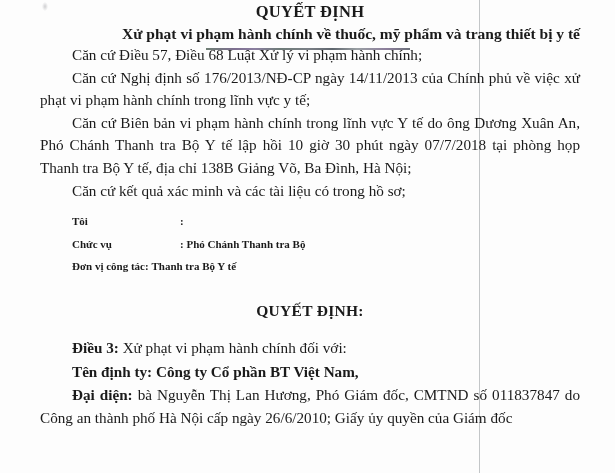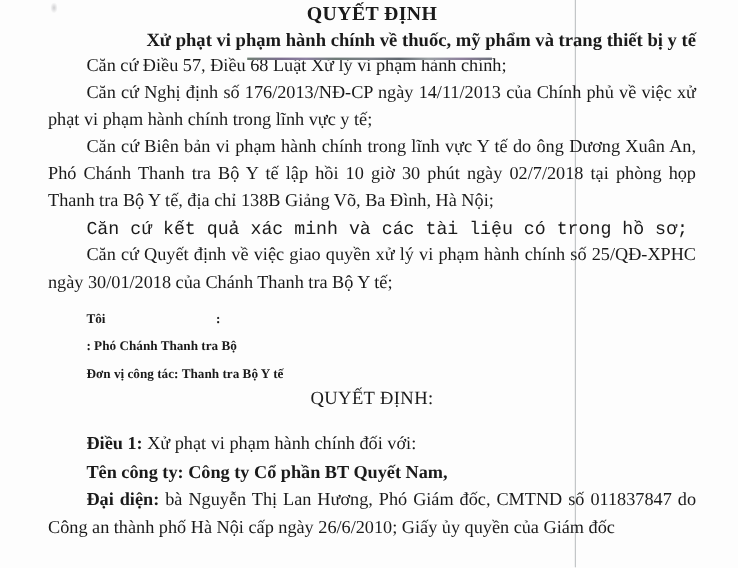--- a/index.html
+++ b/index.html
@@ -89,21 +89,21 @@
     margin: 0;
     font-size: 15.2px;
     line-height: 22.6px;
     text-align: justify;
     text-indent: 32px;
     text-justify: inter-word;
   }
   .block-1 { margin-top: 26px; }
   .block-2 { margin-top: 2px; }
   .block-3 { margin-top: 7px; }
-  .block-4 { margin-top: 7px; font-family: Liberation Mono, monospace; }
+  .block-4 { margin-top: 7px; }
   .block-5 { margin-top: 2px; }
 
   .info-block {
     margin-top: 8px;
     font-weight: bold;
     font-size: 11px;
     line-height: 22.6px;
     padding-left: 32px;
   }
   .info-row {
@@ -112,24 +112,24 @@
   }
   .info-label {
     display: inline-block;
     min-width: 108px;
   }
   .info-label.wide {
     min-width: 0;
   }
   .decide-heading {
     text-align: center;
-    font-weight: normal;
+    font-weight: bold;
     font-size: 15.5px;
     letter-spacing: 0.3px;
-    margin-top: 0;
+    margin-top: 23px;
     line-height: 20px;
   }
   .article {
     margin-top: 16px;
     font-size: 15.2px;
     line-height: 22.6px;
     text-indent: 32px;
   }
   .article b { font-weight: bold; }
   .company-line {
@@ -163,46 +163,46 @@
 
     <div class="subtitle-wrap">
       <span class="subtitle">Xử phạt vi phạm hành chính về thuốc, mỹ phẩm và trang thiết bị y tế</span>
       <div class="subtitle-rule"></div>
     </div>
 
     <p class="para block-1">Căn cứ Điều 57, Điều 68 Luật Xử lý vi phạm hành chính;</p>
 
     <p class="para block-2">Căn cứ Nghị định số 176/2013/NĐ-CP ngày 14/11/2013 của Chính phủ về việc xử phạt vi phạm hành chính trong lĩnh vực y tế;</p>
 
-    <p class="para block-3">Căn cứ Biên bản vi phạm hành chính trong lĩnh vực Y tế do ông Dương Xuân An, Phó Chánh Thanh tra Bộ Y tế lập hồi 10 giờ 30 phút ngày 02/7/2018 tại phòng họp Thanh tra Bộ Y tế, địa chỉ 138B Giảng Võ, Ba Đình, Hà Nội;</p>
+    <p class="para block-3">Căn cứ Biên bản vi phạm hành chính trong lĩnh vực Y tế do ông Dương Xuân An, Phó Chánh Thanh tra Bộ Y tế lập hồi 10 giờ 30 phút ngày 07/7/2018 tại phòng họp Thanh tra Bộ Y tế, địa chỉ 138B Giảng Võ, Ba Đình, Hà Nội;</p>
 
     <p class="para block-4">Căn cứ kết quả xác minh và các tài liệu có trong hồ sơ;</p>
 
-    <p class="para block-5">Căn cứ Quyết định về việc giao quyền xử  lý vi phạm hành chính số 25/QĐ-XPHC ngày 30/01/2018 của Chánh Thanh tra Bộ Y tế;</p>
 
     <div class="info-block">
       <div class="info-row">
         <span class="info-label">Tôi</span>
         <span>: </span>
       </div>
       <div class="info-row">
+        <span class="info-label">Chức vụ</span>
         <span>: </span>
         <span>Phó Chánh Thanh tra Bộ</span>
       </div>
       <div class="info-row">
         <span class="info-label wide">Đơn vị công tác:</span>
         <span> </span>
         <span>Thanh tra Bộ Y tế</span>
       </div>
     </div>
 
     <div class="decide-heading">QUYẾT ĐỊNH:</div>
 
     <div class="article">
-      <b>Điều 1</b><b>: </b><span>Xử phạt vi phạm hành chính đối với:</span>
+      <b>Điều 3</b><b>: </b><span>Xử phạt vi phạm hành chính đối với:</span>
     </div>
 
-    <div class="company-line">Tên công ty: Công ty Cổ phần BT Quyết Nam,</div>
+    <div class="company-line">Tên định ty: Công ty Cổ phần BT Việt Nam,</div>
 
     <p class="rep"><b>Đại diện:</b><span> bà Nguyễn Thị Lan Hương, Phó Giám đốc, CMTND số 011837847 do Công an thành phố Hà Nội cấp ngày 26/6/2010; Giấy ủy quyền của Giám đốc</span></p>
 
   </div>
 </div>
 
 </body></html>

